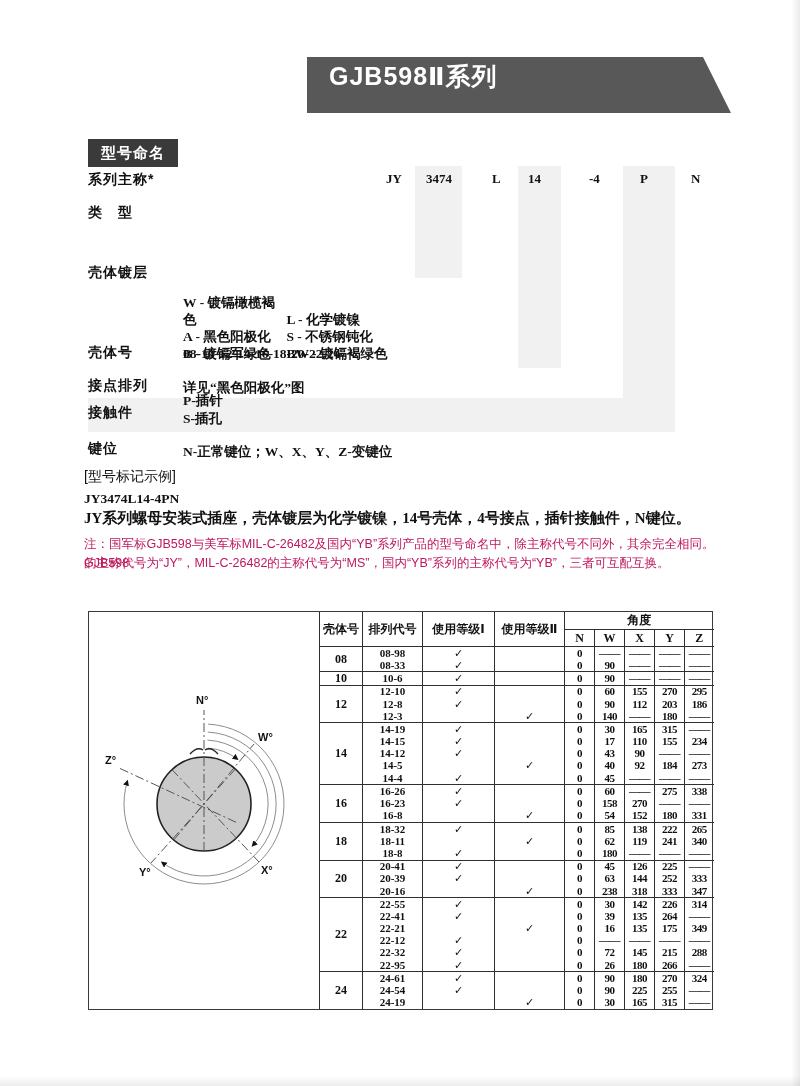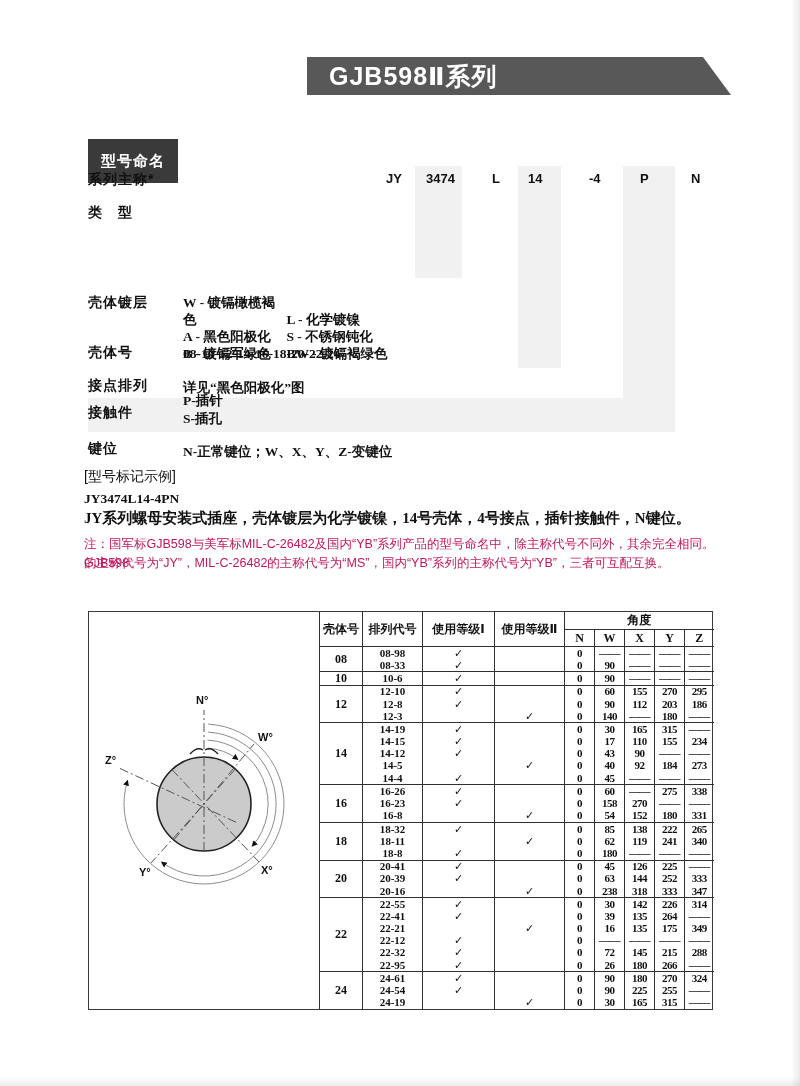--- a/index.html
+++ b/index.html
@@ -13,35 +13,35 @@
           background:linear-gradient(to bottom,rgba(0,0,0,0),rgba(0,0,0,0.07));}
 
   
   .band{position:absolute;background:#f1f1f1;}
   #band-3474{left:415px;top:166px;width:47px;height:112px;}
   #band-14{left:518px;top:166px;width:43px;height:202px;}
   #band-P{left:623px;top:166px;width:52px;height:266px;}
   #band-contact{left:88px;top:398px;width:587px;height:34px;}
 
   
-  #banner{position:absolute;left:307px;top:57px;width:424px;height:38px;background:#585858;
+  #banner{position:absolute;left:307px;top:57px;width:424px;height:56px;background:#585858;
           clip-path:polygon(0 0,calc(100% - 28px) 0,100% 100%,0 100%);
           color:#fff;font-weight:bold;font-size:25px;line-height:38px;
           padding-left:22px;box-sizing:border-box;letter-spacing:1px;}
 
   
   .seclabel{position:absolute;background:#3a3a3a;color:#fff;font-weight:bold;
-            font-size:15px;height:28px;line-height:28px;padding:8px 13px;letter-spacing:1px;}
+            font-size:15px;height:28px;line-height:28px;padding:0 13px;letter-spacing:1px;}
   #sec1{left:88px;top:139px;}
   #sec2{left:88px;top:579px;}
 
   .rowlabel{position:absolute;left:88px;font-weight:bold;font-size:14px;letter-spacing:1px;}
   .serifv{font-family:"Liberation Serif","DejaVu Serif",serif;font-weight:bold;font-size:13.5px;}
   .val{position:absolute;}
-  .code{position:absolute;top:171px;font-weight:bold;font-size:13px;}
+  .code{position:absolute;top:171px;font-weight:bold;font-size:13px;font-family:Liberation Serif, serif;}
   #cp0{left:386px}#cp1{left:426px}#cp2{left:492px}#cp3{left:528px}
   #cp4{left:589px}#cp5{left:640px}#cp6{left:691px}
 
   #typelist{left:180px;top:207px;line-height:18.5px;}
   #platlist{left:183px;top:294px;line-height:17px;}
   #platlist .c1{display:inline-block;width:100px;}
   #contactvals{left:183px;top:392px;line-height:18px;}
 
   #exheader{position:absolute;left:84px;top:468px;font-size:14px;}
   #excode{left:84px;top:491px;}
@@ -88,21 +88,21 @@
   <span class="code" id="cp0">JY</span>
   <span class="code" id="cp1">3474</span>
   <span class="code" id="cp2">L</span>
   <span class="code" id="cp3">14</span>
   <span class="code" id="cp4">-4</span>
   <span class="code" id="cp5">P</span>
   <span class="code" id="cp6">N</span>
 
   <div class="rowlabel" style="top:204px">类　型</div>
 
-  <div class="rowlabel" style="top:294px">壳体镀层</div>
+  <div class="rowlabel" style="top:264px">壳体镀层</div>
   <div class="val serifv" id="platlist">
     <div>
       <span class="c1">W - 镀镉橄榄褐色</span>
       <span>L - 化学镀镍</span>
     </div>
     <div>
       <span class="c1">A - 黑色阳极化</span>
       <span>S - 不锈钢钝化</span>
     </div>
     <div>

